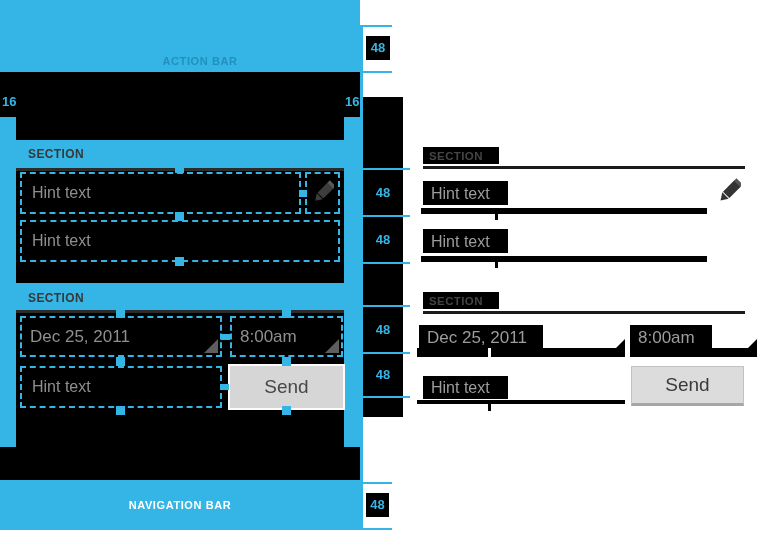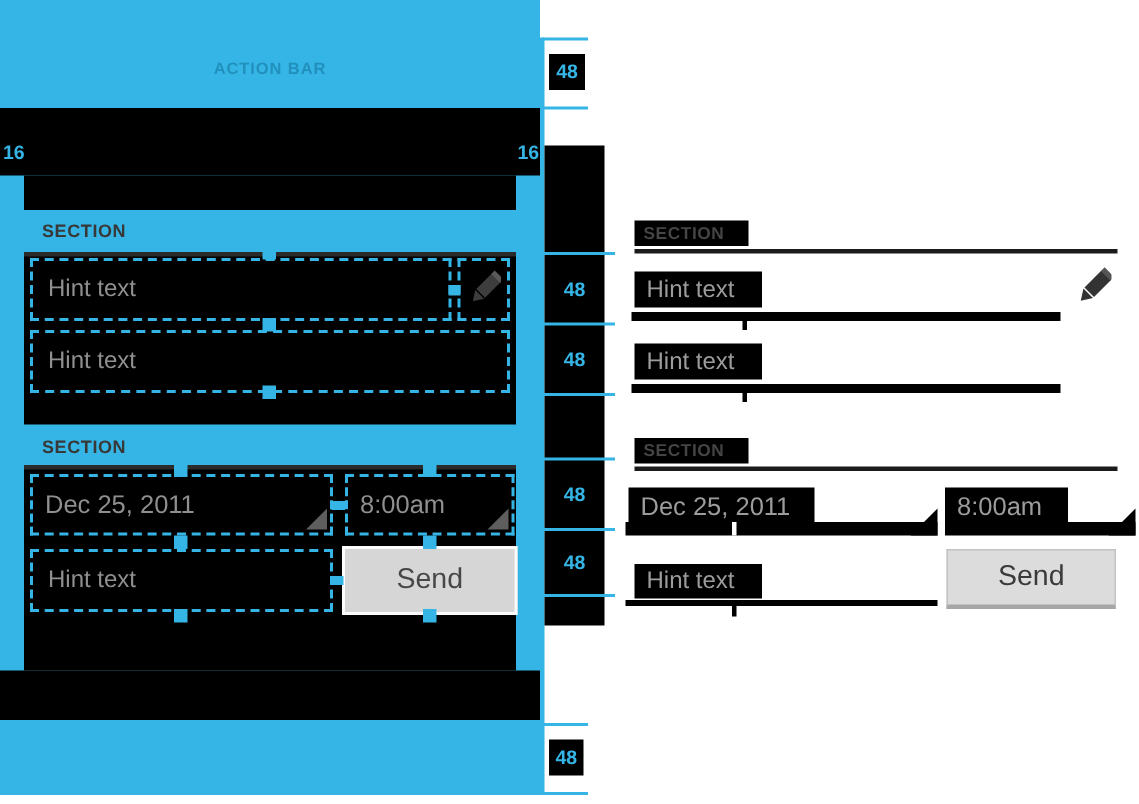--- a/index.html
+++ b/index.html
@@ -35,21 +35,21 @@
                 color:#3a3a3a; font-size:19px; text-align:center; }
 </style>
 </head>
 <body>
 
 <div id="stage">
 
   <div class="abs blue" style="left:0;top:0;width:360px;height:530px;">
 
 
-    <div class="abs" style="left:0;top:23px;width:360px;height:47px;">
+    <div class="abs" style="left:0;top:38px;width:360px;height:47px;padding-left:20px;">
       <div class="bar-label abs" style="top:17px;color:#2190bd;">ACTION BAR</div>
     </div>
 
     <div class="abs black" style="left:0;top:72px;width:360px;height:45px;"></div>
     <div class="abs black" style="left:16px;top:117px;width:328px;height:23px;"></div>
     <div class="abs black" style="left:16px;top:168px;width:328px;height:115px;"></div>
     <div class="abs black" style="left:16px;top:310px;width:328px;height:137px;"></div>
     <div class="abs black" style="left:0;top:447px;width:360px;height:33px;"></div>
 
     <div class="abs margin-num" style="left:2px;top:94px;">16</div>
@@ -98,20 +98,23 @@
     <div class="abs handle" style="left:299px;top:190px;width:8px;height:7px;"></div>
     <div class="abs handle" style="left:116px;top:309px;width:9px;height:9px;"></div>
     <div class="abs handle" style="left:282px;top:309px;width:9px;height:9px;"></div>
     <div class="abs handle" style="left:221px;top:334px;width:9px;height:6px;"></div>
     <div class="abs handle" style="left:116px;top:357px;width:9px;height:9px;"></div>
     <div class="abs handle" style="left:282px;top:357px;width:9px;height:9px;"></div>
     <div class="abs handle" style="left:221px;top:384px;width:8px;height:6px;"></div>
     <div class="abs handle" style="left:116px;top:406px;width:9px;height:9px;"></div>
     <div class="abs handle" style="left:282px;top:406px;width:9px;height:9px;"></div>
 
+    <div class="abs" style="left:0;top:480px;width:360px;height:50px;">
+      <div class="bar-label abs" style="top:19px;color:#ffffff;">NAVIGATION BAR</div>
+    </div>
   </div>
 
   <div class="abs" style="left:360px;top:25px;width:3px;height:505px;background:#35b5e5;"></div>
 
   <div class="abs rline" style="left:362px;top:25px;width:30px;"></div>
   <div class="abs rline" style="left:362px;top:71px;width:30px;"></div>
   <div class="abs badge" style="left:366px;top:36px;width:24px;height:24px;line-height:24px;">48</div>
 
   <div class="abs black" style="left:363px;top:97px;width:40px;height:320px;"></div>
   <div class="abs rline" style="left:362px;top:168px;width:48px;"></div>

